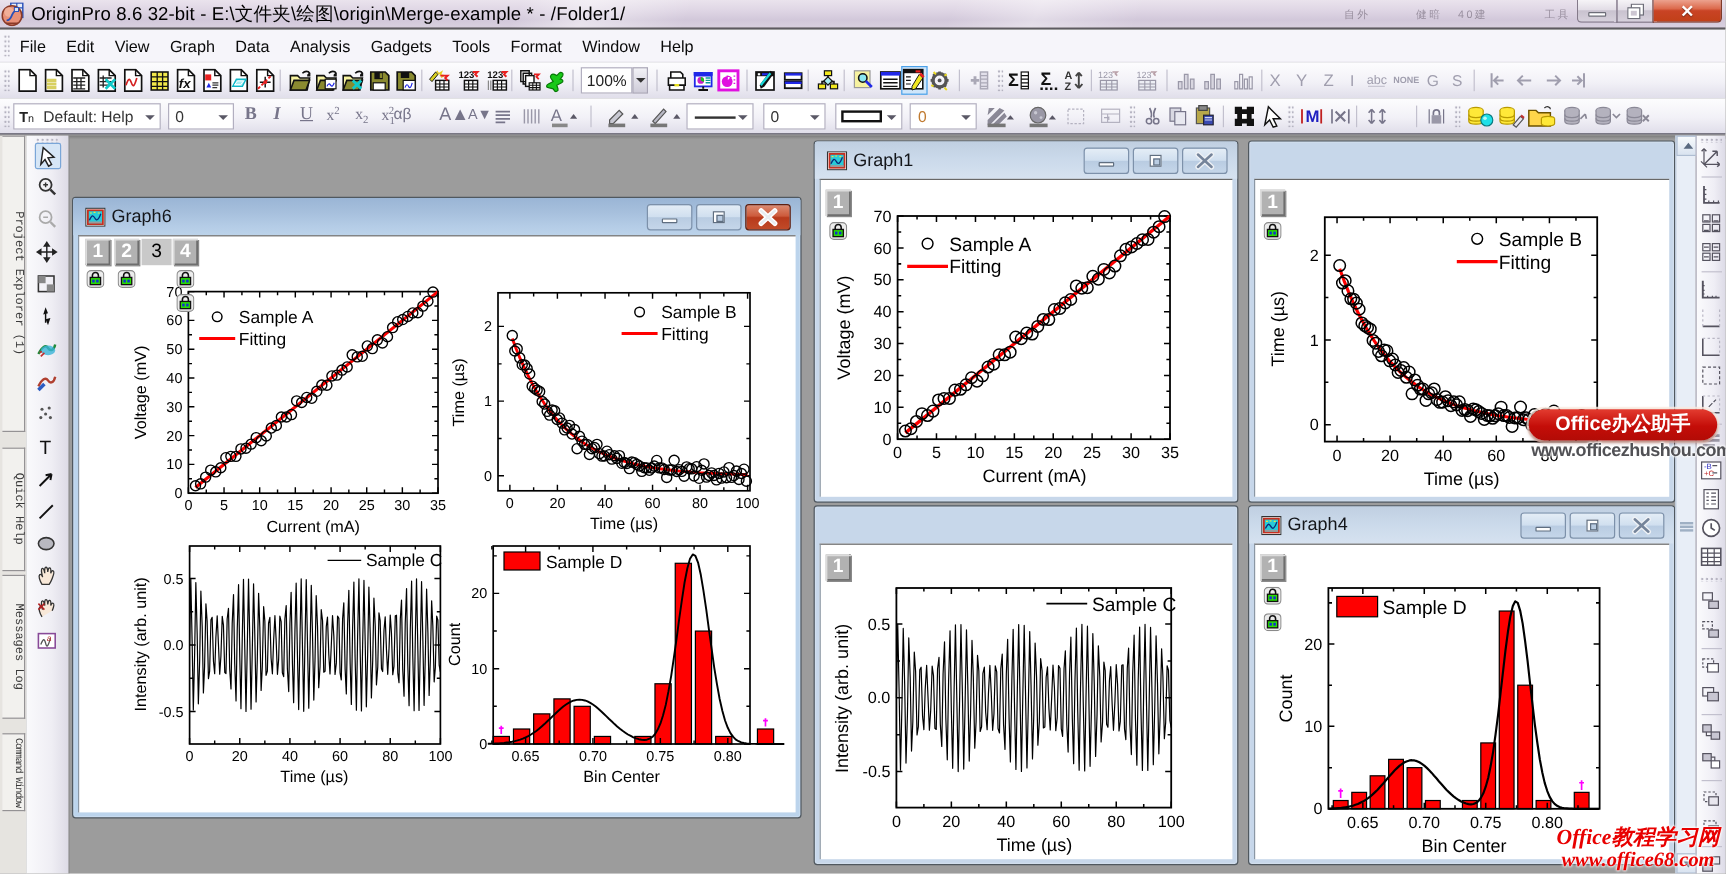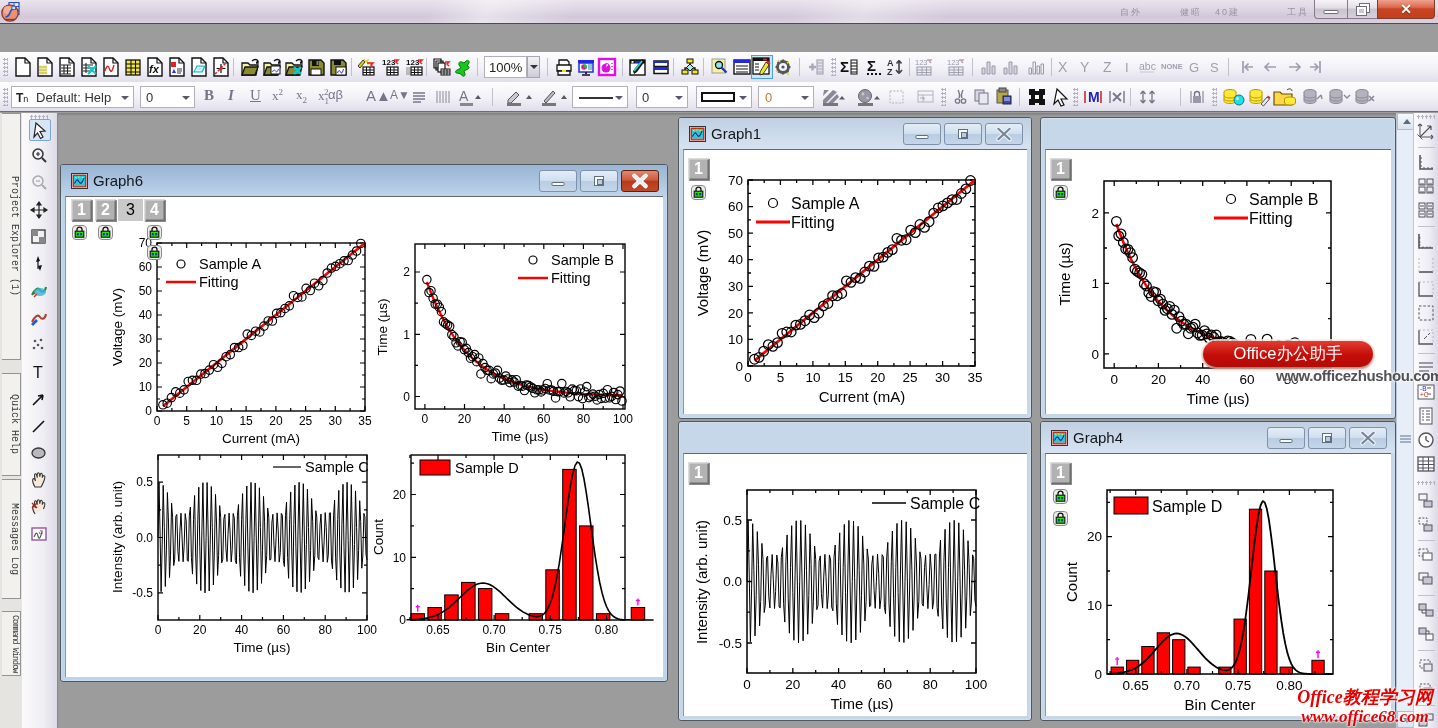--- a/index.html
+++ b/index.html
@@ -63,21 +63,21 @@
 .cbtn.red { background:linear-gradient(180deg,#dc8a70 0%,#cd5b3c 45%,#b83a1c 52%,#c04a28 100%); border-color:#5e1f10; }
 .cbtn .dash { position:absolute; left:50%; top:11px; transform:translateX(-50%); width:13px; height:4px; background:#fdfdfd; border:1px solid #5f6e80; border-radius:1px; }
 .cbtn .sq { position:absolute; left:50%; top:50%; transform:translate(-50%,-50%); width:10px; height:10px; background:#fdfdfd; border:1px solid #5f6e80; }
 .cbtn .sq::after { content:""; position:absolute; left:2px; top:2px; width:4px; height:4px; background:#b9cce2; border:1px solid #5f6e80; }
 .cbtn .x { position:absolute; left:0; top:0; right:0; bottom:0; }
 
 .lyr { position:absolute; width:21px; height:22px; background:#b2b2b2; color:#fff; font-size:16px; font-weight:bold; text-align:center; line-height:21px; box-shadow:inset 1.5px 1.5px 0 #dcdcdc, inset -1.5px -1.5px 0 #6e6e6e, 1px 1px 0 #8a8a8a; }
 .lyr.sel { background:#c9c9c9; color:#000; box-shadow:none; font-weight:normal; width:25px; }
 .lock { position:absolute; width:15px; height:15px; }
 
-#wm1 { position:absolute; left:1203px; top:341px; width:170px; height:26px; background:linear-gradient(180deg,#e33c30,#c40d08 55%,#b20b06); border-radius:13px; box-shadow:0 2px 3px rgba(120,40,30,.55), 0 0 0 2px rgba(250,235,225,.8); color:#fff; font-size:16.5px; font-weight:normal; text-align:center; line-height:25px; }
+#wm1 { position:absolute; left:1274px; top:341px; width:157px; height:26px; background:linear-gradient(180deg,#e33c30,#c40d08 55%,#b20b06); border-radius:13px; box-shadow:0 2px 3px rgba(120,40,30,.55), 0 0 0 2px rgba(250,235,225,.8); color:#fff; font-size:16.5px; font-weight:bold; text-align:center; line-height:25px; }
 #wm1b { position:absolute; left:1276px; top:367px; width:162px; font-size:15px; font-weight:bold; color:#515155; text-shadow:0 0 2px #fff,0 0 2px #fff,0 0 3px #fff; letter-spacing:-0.4px; }
 #wm2 { position:absolute; left:1294px; top:685px; width:142px; text-align:center; font-family:"Liberation Serif", serif; font-style:italic; font-weight:bold; color:#e80000; text-shadow:0 0 2px #fff,0 0 2px #fff,0 0 3px #fff; }
 #wm2 .l1 { font-size:18px; white-space:nowrap; }
 #wm2 .l2 { font-size:17px; margin-top:-2px; }
 svg text { font-family:"Liberation Sans", sans-serif; }
 </style>
 </head>
 <body>
 <div id="app">
 
@@ -85,20 +85,21 @@
     <div class="streak"></div>
     <svg id="appicon" viewBox="0 0 19 20">
         <rect x="8" y="0.5" width="10" height="12" fill="#e8eef8" stroke="#2a50b8" stroke-width="1.2"></rect>
         <path d="M8 4.5h10M8 8.5h10M13 0.5v12" stroke="#2a50b8" stroke-width="1"></path>
         <circle cx="9" cy="11" r="8.2" fill="#e89078" stroke="#8a3a28" stroke-width="1.3"></circle>
         <circle cx="6.5" cy="8" r="4" fill="#f2b49e" opacity="0.85"></circle>
         <path d="M4.5 15c3 0 3.5-2 4.5-4.5s2-4 5-4.5" stroke="#2a50b8" stroke-width="1.6" fill="none"></path>
         <rect x="11" y="4.2" width="3.4" height="3.4" fill="#d8e4f4" stroke="#2a50b8" stroke-width="0.8"></rect>
         <path d="M4 17.5h10" stroke="#8a3a28" stroke-width="1.4"></path>
       </svg>
+    <div id="apptitle">OriginPro 8.6 32-bit - E:\文件夹\绘图\origin\Merge-example * - /Folder1/</div>
     <div class="ghost" style="left:1120px;">自外</div>
     <div class="ghost" style="left:1180px;">健暗</div>
     <div class="ghost" style="left:1215px;">40建</div>
     <div class="ghost" style="left:1287px;">工具</div>
     <div class="wbtns">
       <div class="wbtn min">
           <div class="mg"></div>
         </div>
       <div class="wbtn max">
           <svg style="position:absolute;left:8px;top:3px" width="14" height="13" viewBox="0 0 14 13">
@@ -106,20 +107,34 @@
             <rect x="0.5" y="3.5" width="10" height="9" fill="#fff" stroke="#6d6d78"></rect>
             <rect x="3" y="6" width="5" height="4" fill="#cdc6d2"></rect>
           </svg>
         </div>
       <div class="wbtn cls">
           <div class="xg">✕</div>
         </div>
     </div>
   </div>
 
+  <div id="menubar">
+    <div class="grip"></div>
+    <span>File</span>
+      <span>Edit</span>
+      <span>View</span>
+      <span>Graph</span>
+      <span>Data</span>
+      <span>Analysis</span>
+      <span>Gadgets</span>
+      <span>Tools</span>
+      <span>Format</span>
+      <span>Window</span>
+      <span>Help</span>
+  </div>
 
   <div id="tb1" class="tbrow">
       <div class="grip2" style="left:3px"></div>
       <div class="ico" style="left:13px;width:20px"><svg width="20" height="20" viewBox="0 0 20 20" style="">
           <path d="M3 1h9l5 5v13H3z" fill="#fff" stroke="#111" stroke-width="1.4"></path>
           <path d="M12 1v5h5" fill="none" stroke="#111" stroke-width="1.2"></path>
         </svg></div>
       <div class="ico" style="left:35px;width:20px"><svg width="20" height="20" viewBox="0 0 20 20" style="">
           <path d="M3 1h9l5 5v13H3z" fill="#fff" stroke="#111" stroke-width="1.4"></path>
           <path d="M12 1v5h5" fill="none" stroke="#111" stroke-width="1.2"></path>

